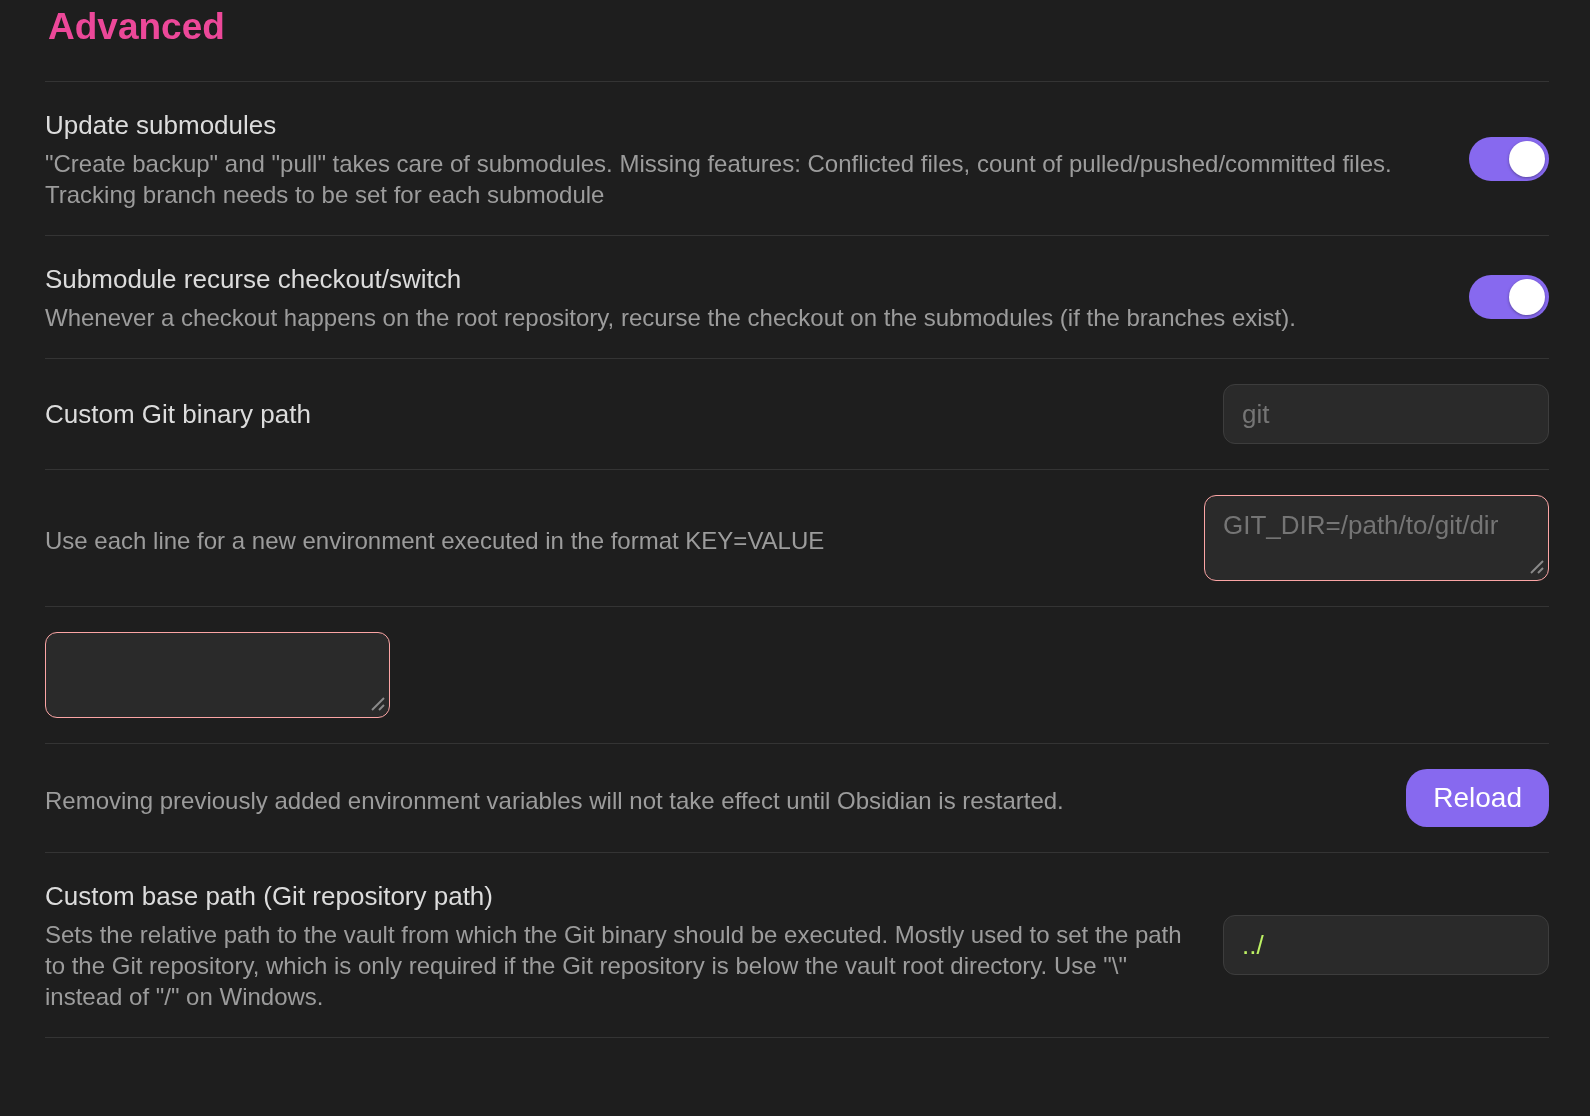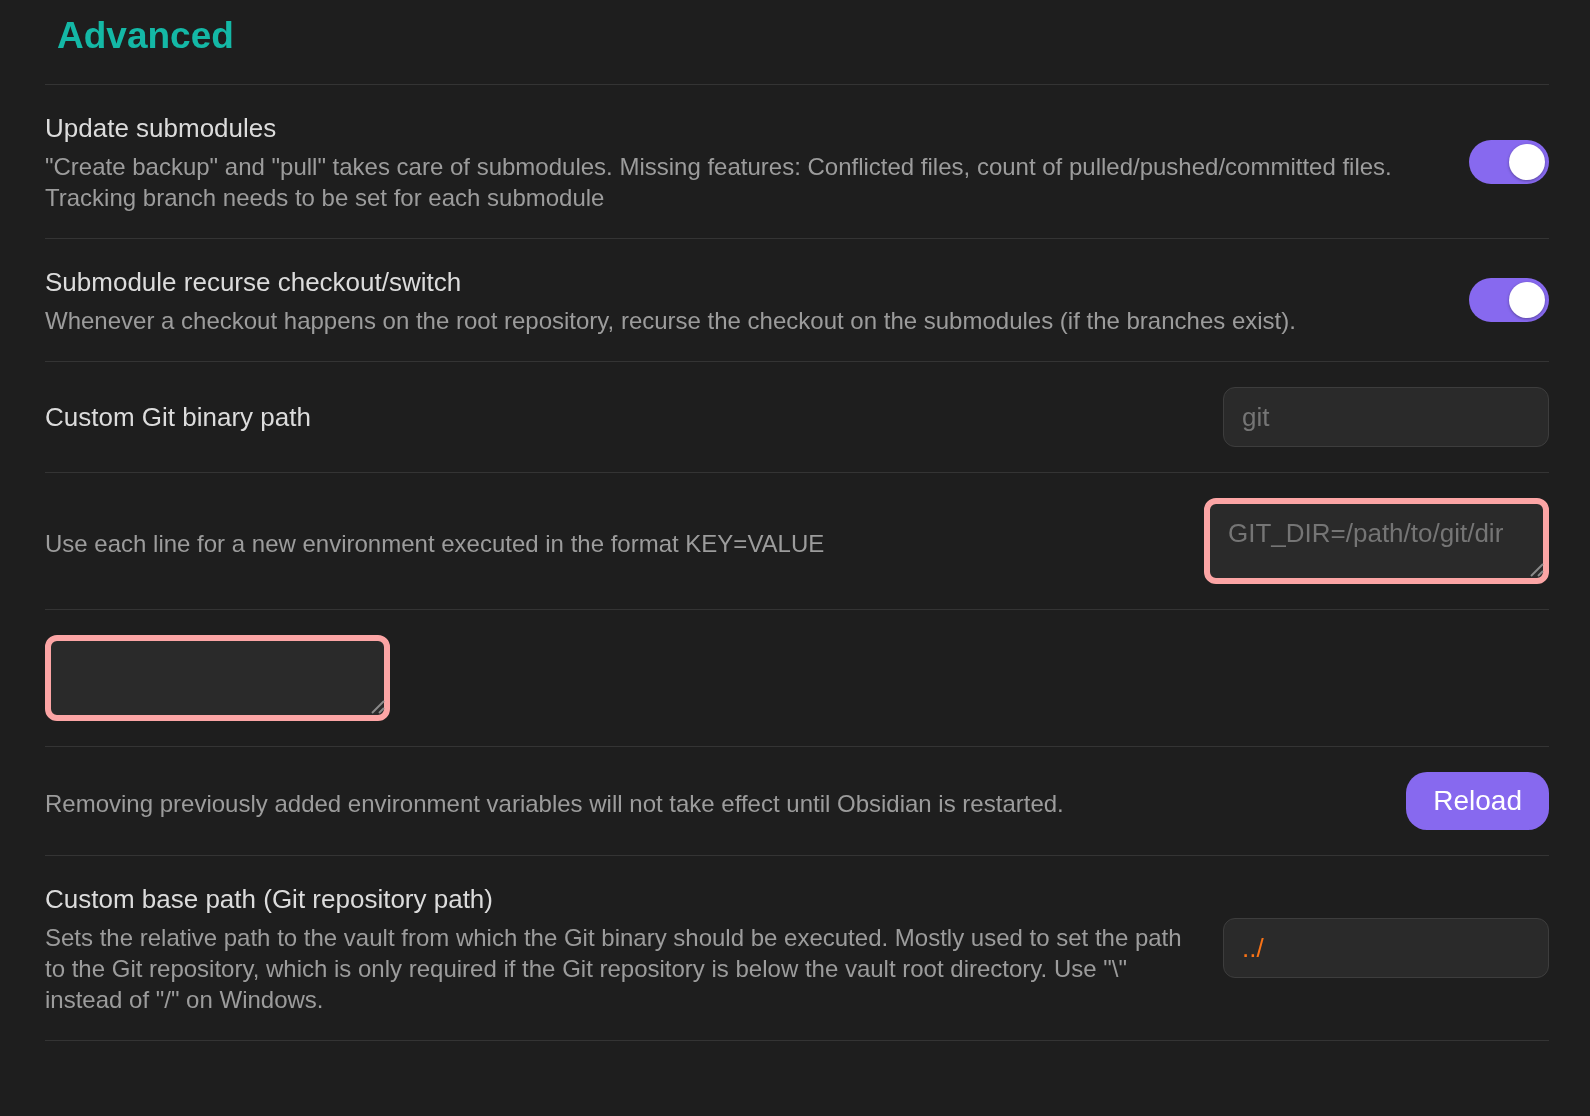--- a/index.html
+++ b/index.html
@@ -11,27 +11,27 @@
     overflow: hidden;
     background: #1e1e1e;
     color: #dcdcdc;
     font-family: "Liberation Sans", sans-serif;
   }
   .page { padding: 0 41px 0 45px; }
 
   .page-title {
     font-size: 37px;
     font-weight: 700;
-    color: #14b8a6;
+    color: #ec4899;
     line-height: 1.3;
-    margin: 12px;
+    margin: 3px;
   }
 
   .settings-list {
-    margin-top: 24px;
+    margin-top: 30px;
     border-bottom: 1px solid #343434;
   }
 
   .setting-item {
     display: flex;
     align-items: center;
     gap: 36px;
     padding: 25px 0;
     border-top: 1px solid #343434;
   }
@@ -76,36 +76,36 @@
   }
   .toggle[data-state="on"] .knob { left: auto; right: 4px; }
 
   
   .text-input {
     width: 326px;
     height: 60px;
     background: #2a2a2a;
     border: 1px solid #3d3d3d;
     border-radius: 12px;
-    color: #f97316;
+    color: #bef264;
     font-size: 26px;
     padding: 0 18px;
     font-family: inherit;
     outline: none;
   }
   .text-input::placeholder { color: #757575; }
 
   
   .textarea-wrap { position: relative; }
   .text-area {
     display: block;
     width: 345px;
     height: 86px;
     background: #2a2a2a;
-    border: 6px solid #fca5a5;
+    border: 1px solid #fca5a5;
     border-radius: 12px;
     color: #dadada;
     font-size: 26px;
     line-height: 32px;
     padding: 13px 18px;
     resize: none;
     font-family: inherit;
     outline: none;
   }
   .text-area::placeholder { color: #757575; }

